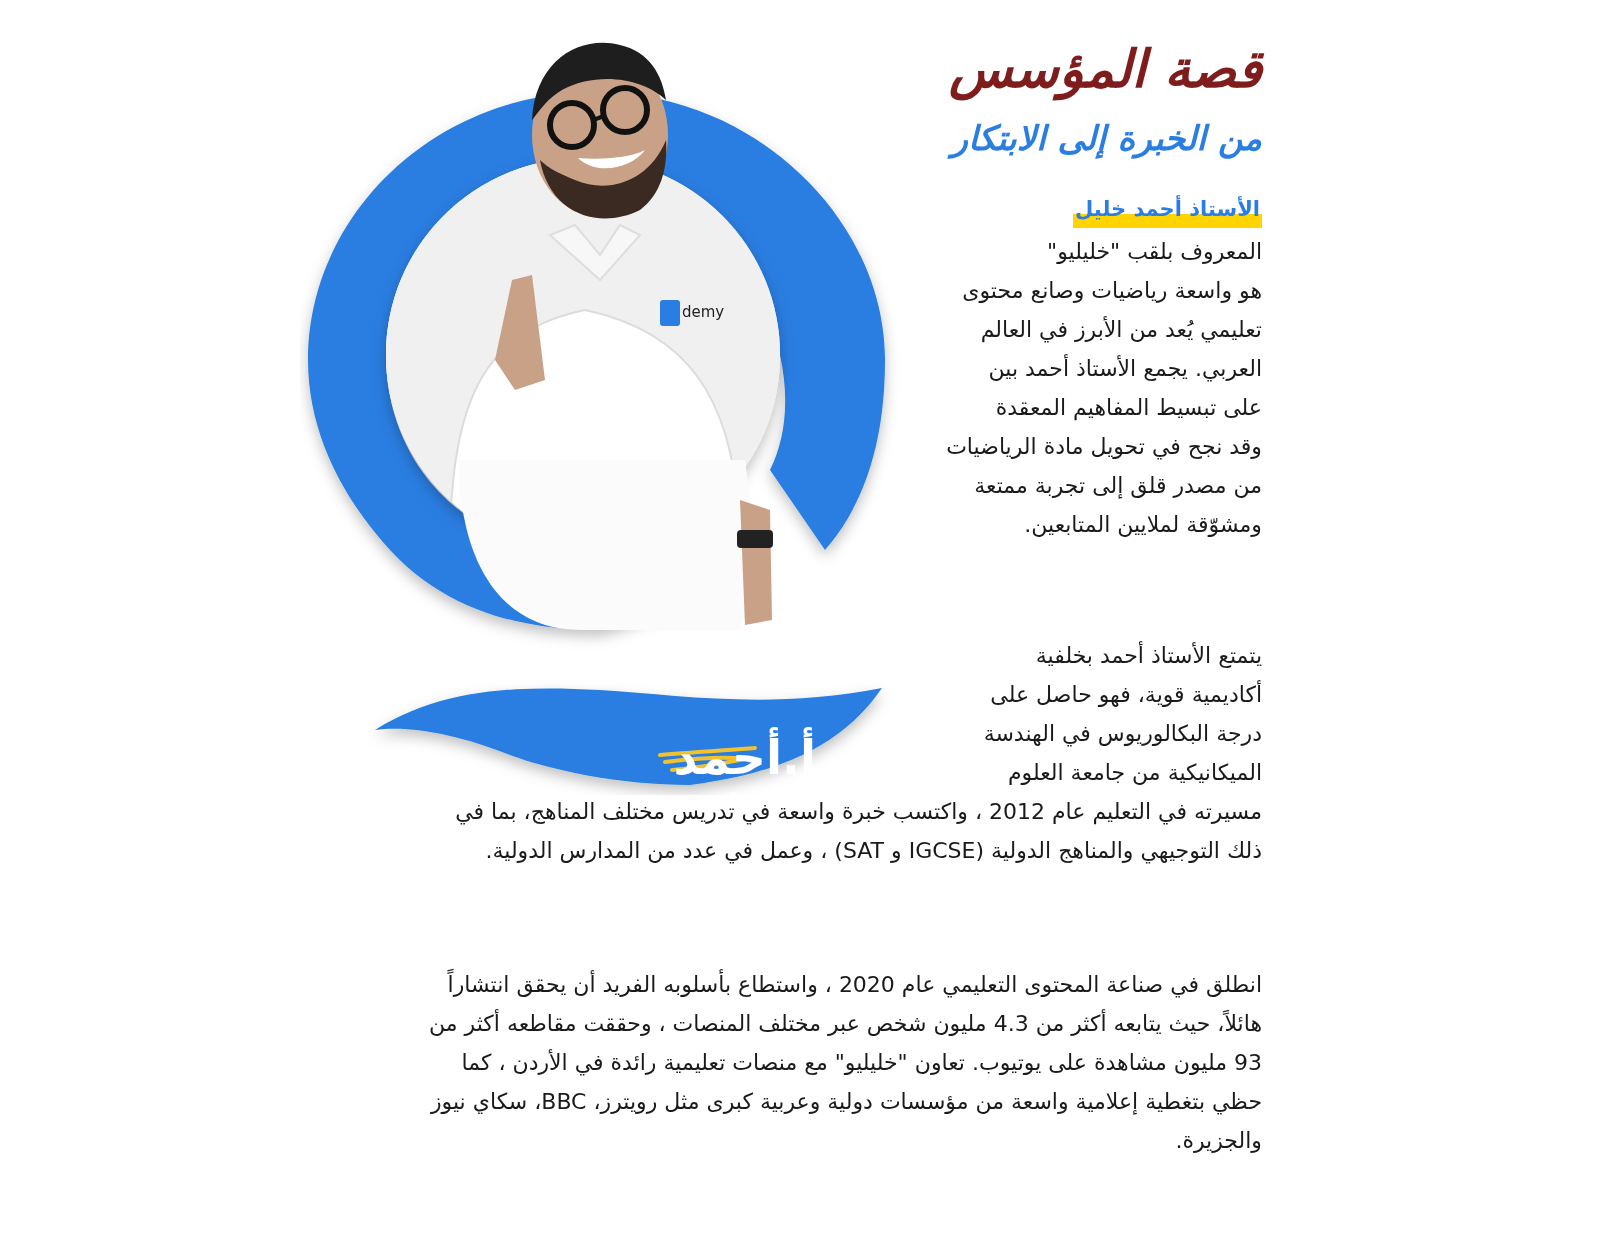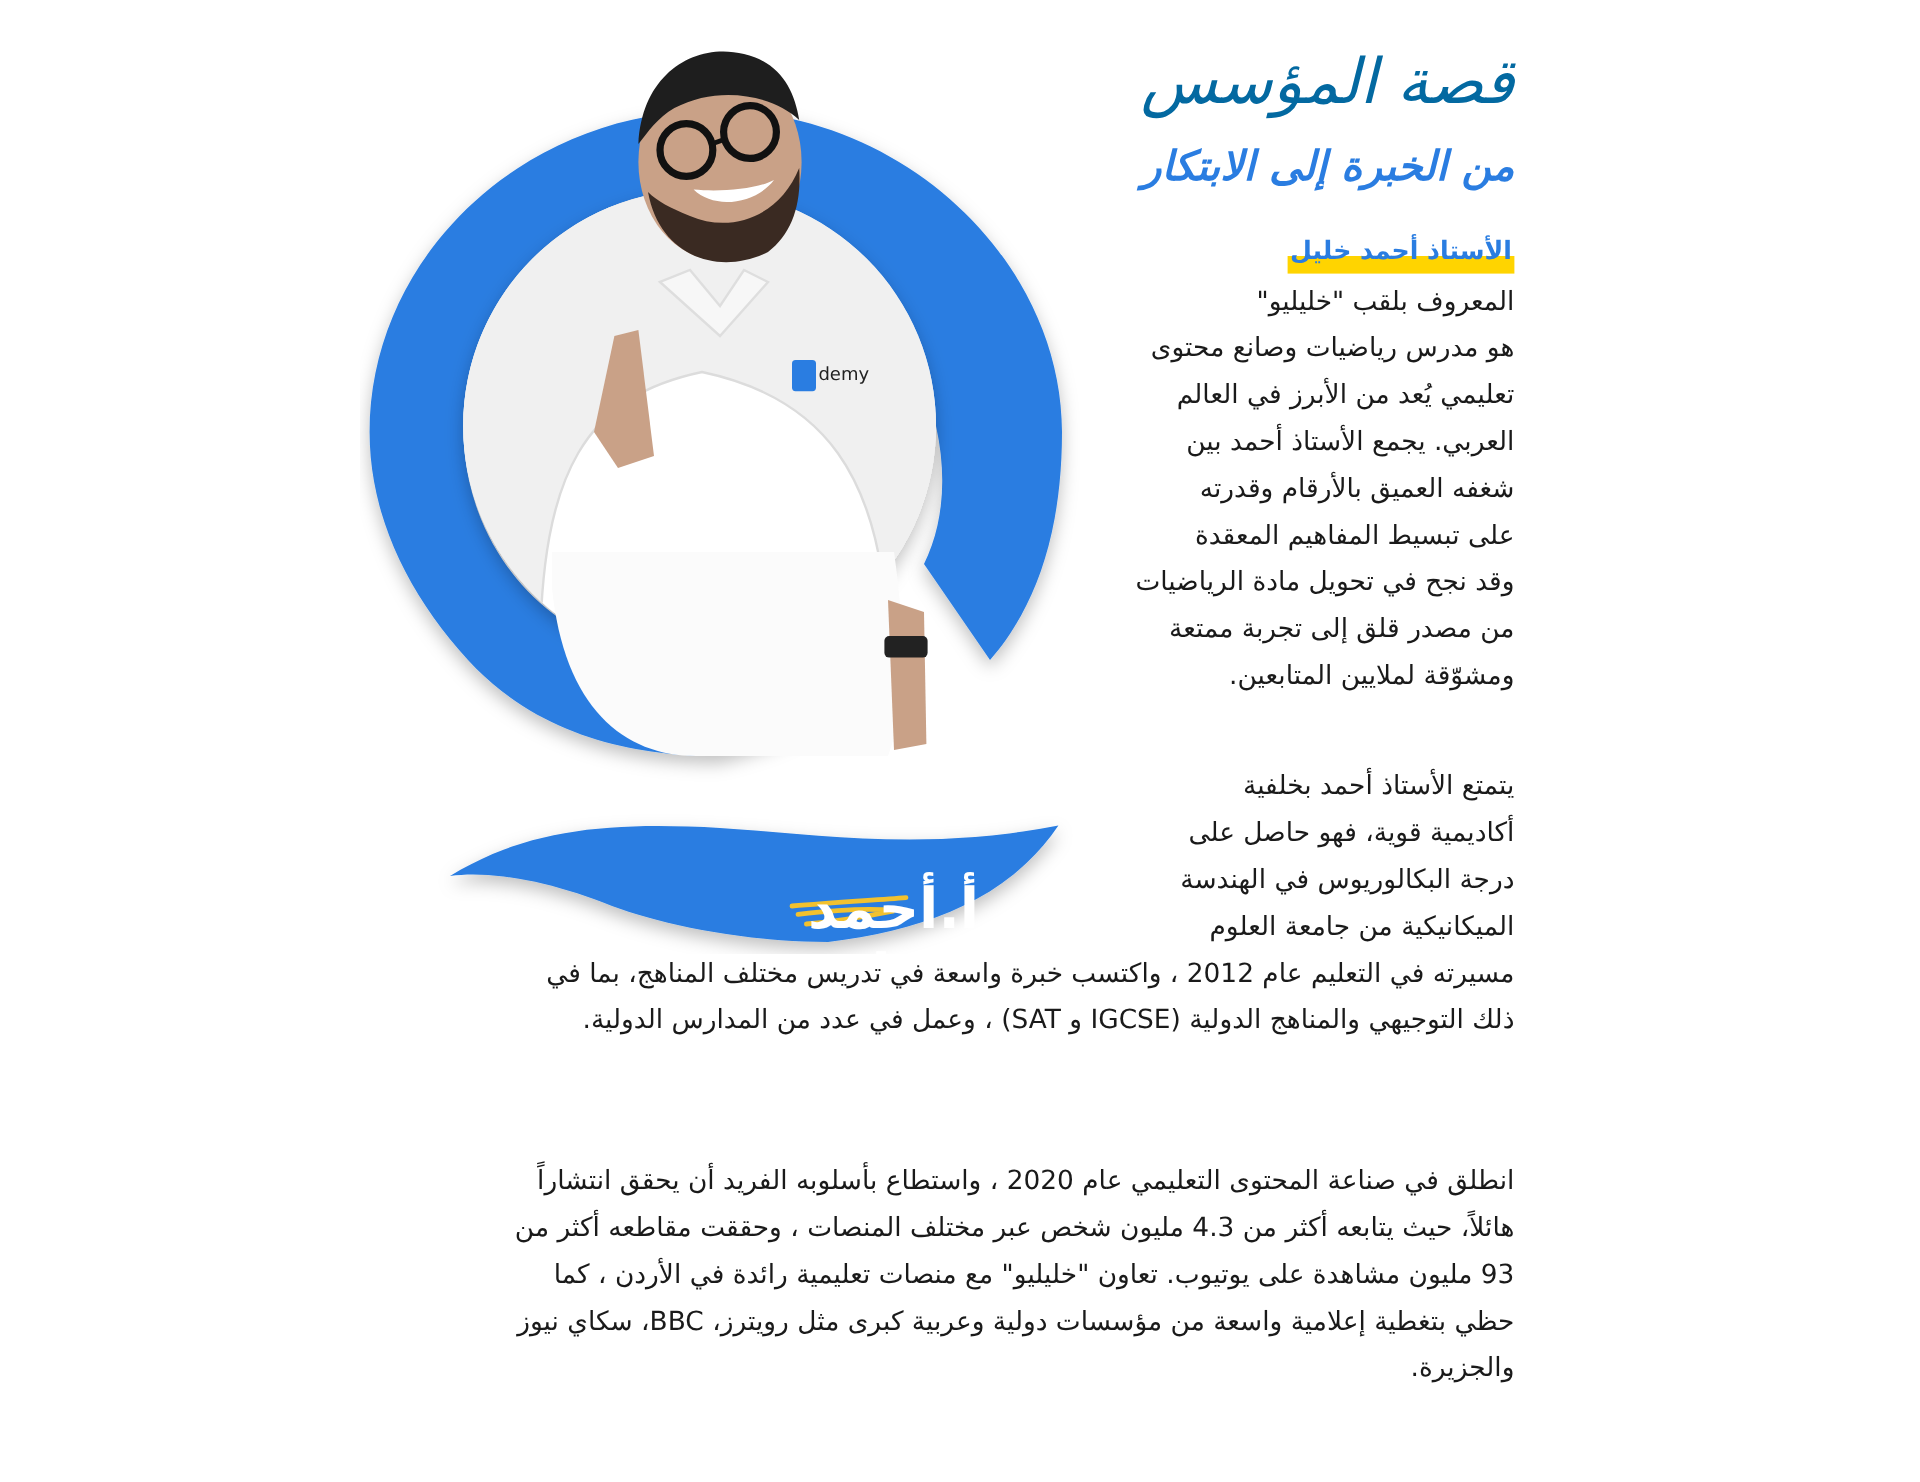--- a/index.html
+++ b/index.html
@@ -14,21 +14,21 @@
       position: absolute; left: 296px; top: 700px; width: 220px;
       direction: rtl; text-align: right;
       font-family: "DejaVu Sans", sans-serif; font-weight: bold;
       font-size: 47px; color: #ffffff; letter-spacing: -1px;
     }
 
     
     .title-main {
       position: absolute; right: 338px; top: 38px;
       direction: rtl; font-family: "DejaVu Serif", serif; font-style: italic;
-      font-size: 52px; color: #0369a1; white-space: nowrap; font-weight: normal;
+      font-size: 52px; color: #7f1d1d; white-space: nowrap; font-weight: bold;
     }
     .title-sub {
       position: absolute; right: 338px; top: 118px;
       direction: rtl; font-family: "DejaVu Serif", serif; font-style: italic;
       font-size: 34px; color: #2a7de1; white-space: nowrap;
     }
     .name-heading {
       position: absolute; right: 338px; top: 190px;
       direction: rtl; font-weight: bold; font-size: 21px; color: #2a7de1;
       white-space: nowrap; line-height: 38px;
@@ -116,24 +116,23 @@
   </svg>
   <div class="name-ribbon-label">أ.أحمد خليل</div>
 </div>
 
 <h1 class="title-main">قصة المؤسس</h1>
 <h2 class="title-sub">من الخبرة إلى الابتكار</h2>
 <div class="name-heading">الأستاذ أحمد خليل</div>
 
 <div class="para p1">
   <span class="line">المعروف بلقب "خليليو"</span>
-  <span class="line">هو مدرس رياضيات وصانع محتوى</span>
+  <span class="line">هو واسعة رياضيات وصانع محتوى</span>
   <span class="line">تعليمي يُعد من الأبرز في العالم</span>
   <span class="line">العربي. يجمع الأستاذ أحمد بين</span>
-  <span class="line">شغفه العميق بالأرقام  وقدرته</span>
   <span class="line">على تبسيط المفاهيم المعقدة</span>
   <span class="line">وقد نجح في تحويل مادة الرياضيات</span>
   <span class="line">من مصدر قلق إلى تجربة ممتعة</span>
   <span class="line">ومشوّقة لملايين المتابعين.</span>
 </div>
 
 <div class="para p2">
   <span class="line">يتمتع الأستاذ أحمد بخلفية</span>
   <span class="line">أكاديمية قوية، فهو حاصل على</span>
   <span class="line">درجة البكالوريوس في الهندسة</span>

